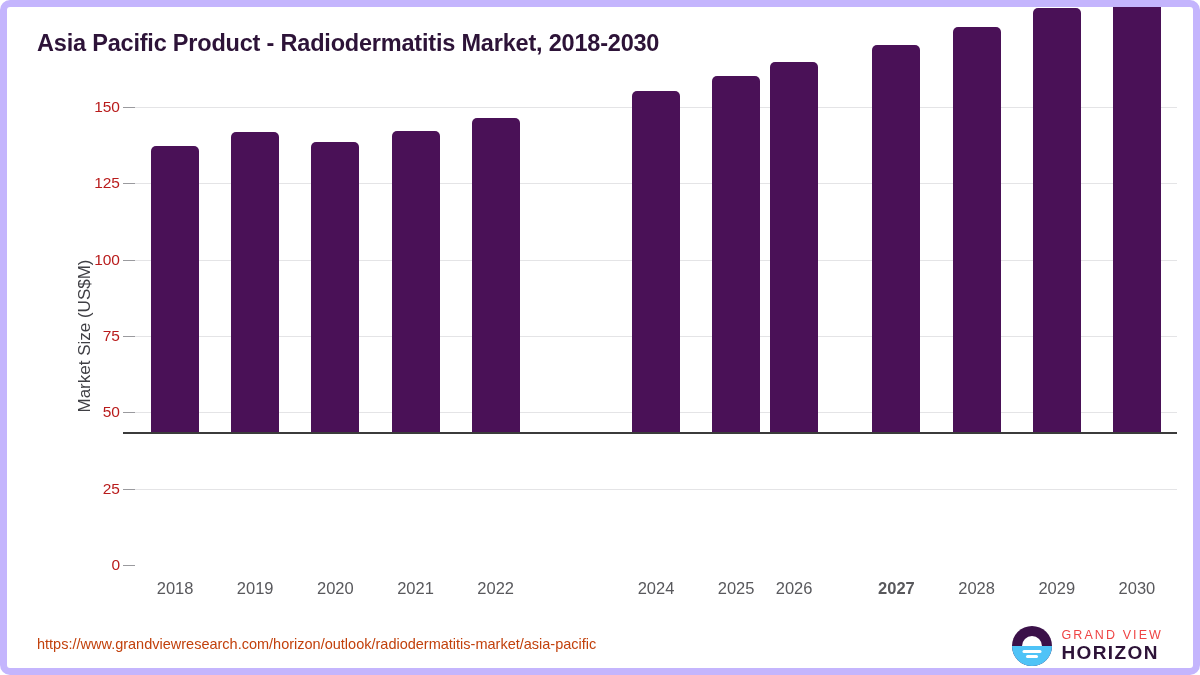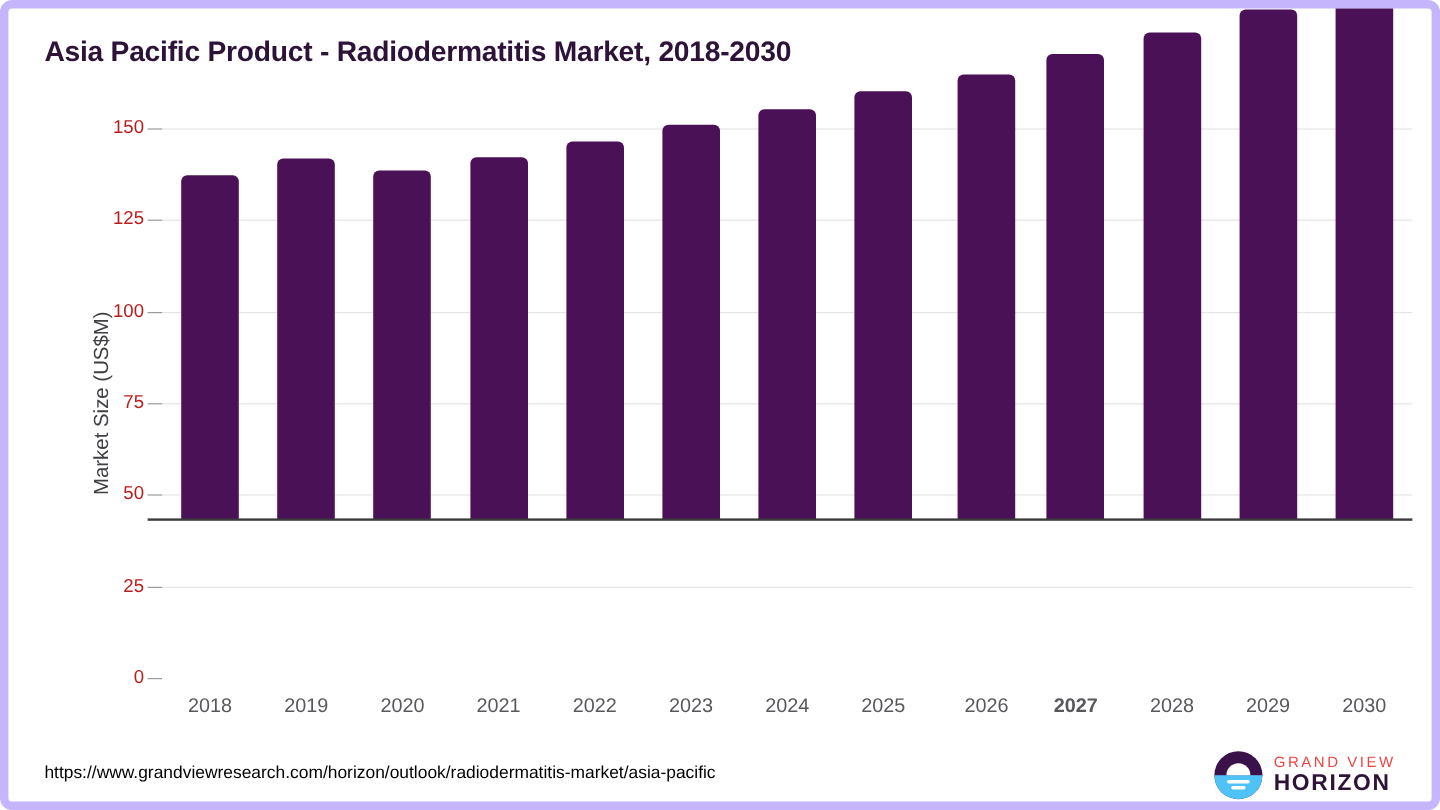--- a/index.html
+++ b/index.html
@@ -138,21 +138,21 @@
     color: #58585c;
     white-space: nowrap;
   }
 
   
   #footer-url {
     position: absolute;
     left: 30px;
     top: 629px;
     font-size: 14.5px;
-    color: #000000;
+    color: #c2410c;
     white-space: nowrap;
   }
   #logo {
     position: absolute;
     right: 30px;
     top: 617px;
     height: 44px;
     display: flex;
     align-items: center;
     gap: 9px;
@@ -263,33 +263,29 @@
           <div class="xtick-label">2020</div>
         </div>
         <div class="bar-slot" style="left: 240.462px; width: 80.1538px;">
           <div class="bar" title="2021: 99" style="height: 302.28px; background: rgb(74, 17, 87);"></div>
           <div class="xtick-label">2021</div>
         </div>
         <div class="bar-slot" style="left: 320.615px; width: 80.1538px;">
           <div class="bar" title="2022: 103.3" style="height: 315.409px; background: rgb(74, 17, 87);"></div>
           <div class="xtick-label">2022</div>
         </div>
-        <div class="bar-slot" style="left: 400.769px; width: 80.1538px;">
-          <div class="bar" title="2023: 107.6" style="height: 328.539px; background: rgb(74, 17, 87);"></div>
-          <div class="xtick-label">2023</div>
-        </div>
         <div class="bar-slot" style="left: 480.923px; width: 80.1538px;">
           <div class="bar" title="2024: 112" style="height: 341.973px; background: rgb(74, 17, 87);"></div>
           <div class="xtick-label">2024</div>
         </div>
         <div class="bar-slot" style="left: 561.077px; width: 80.1538px;">
           <div class="bar" title="2025: 116.8" style="height: 356.629px; background: rgb(74, 17, 87);"></div>
           <div class="xtick-label">2025</div>
         </div>
-        <div class="bar-slot" style="left: 647px; width: 80.1538px;">
+        <div class="bar-slot" style="left: 619px; width: 80.1538px;">
           <div class="bar" title="2026: 121.6" style="height: 371.285px; background: rgb(74, 17, 87);"></div>
           <div class="xtick-label">2026</div>
         </div>
         <div class="bar-slot" style="left: 721.385px; width: 80.1538px; font-weight: bold;">
           <div class="bar" title="2027: 127" style="height: 387.773px; background: rgb(74, 17, 87);"></div>
           <div class="xtick-label">2027</div>
         </div>
         <div class="bar-slot" style="left: 801.538px; width: 80.1538px;">
           <div class="bar" title="2028: 133" style="height: 406.093px; background: rgb(74, 17, 87);"></div>
           <div class="xtick-label">2028</div>

